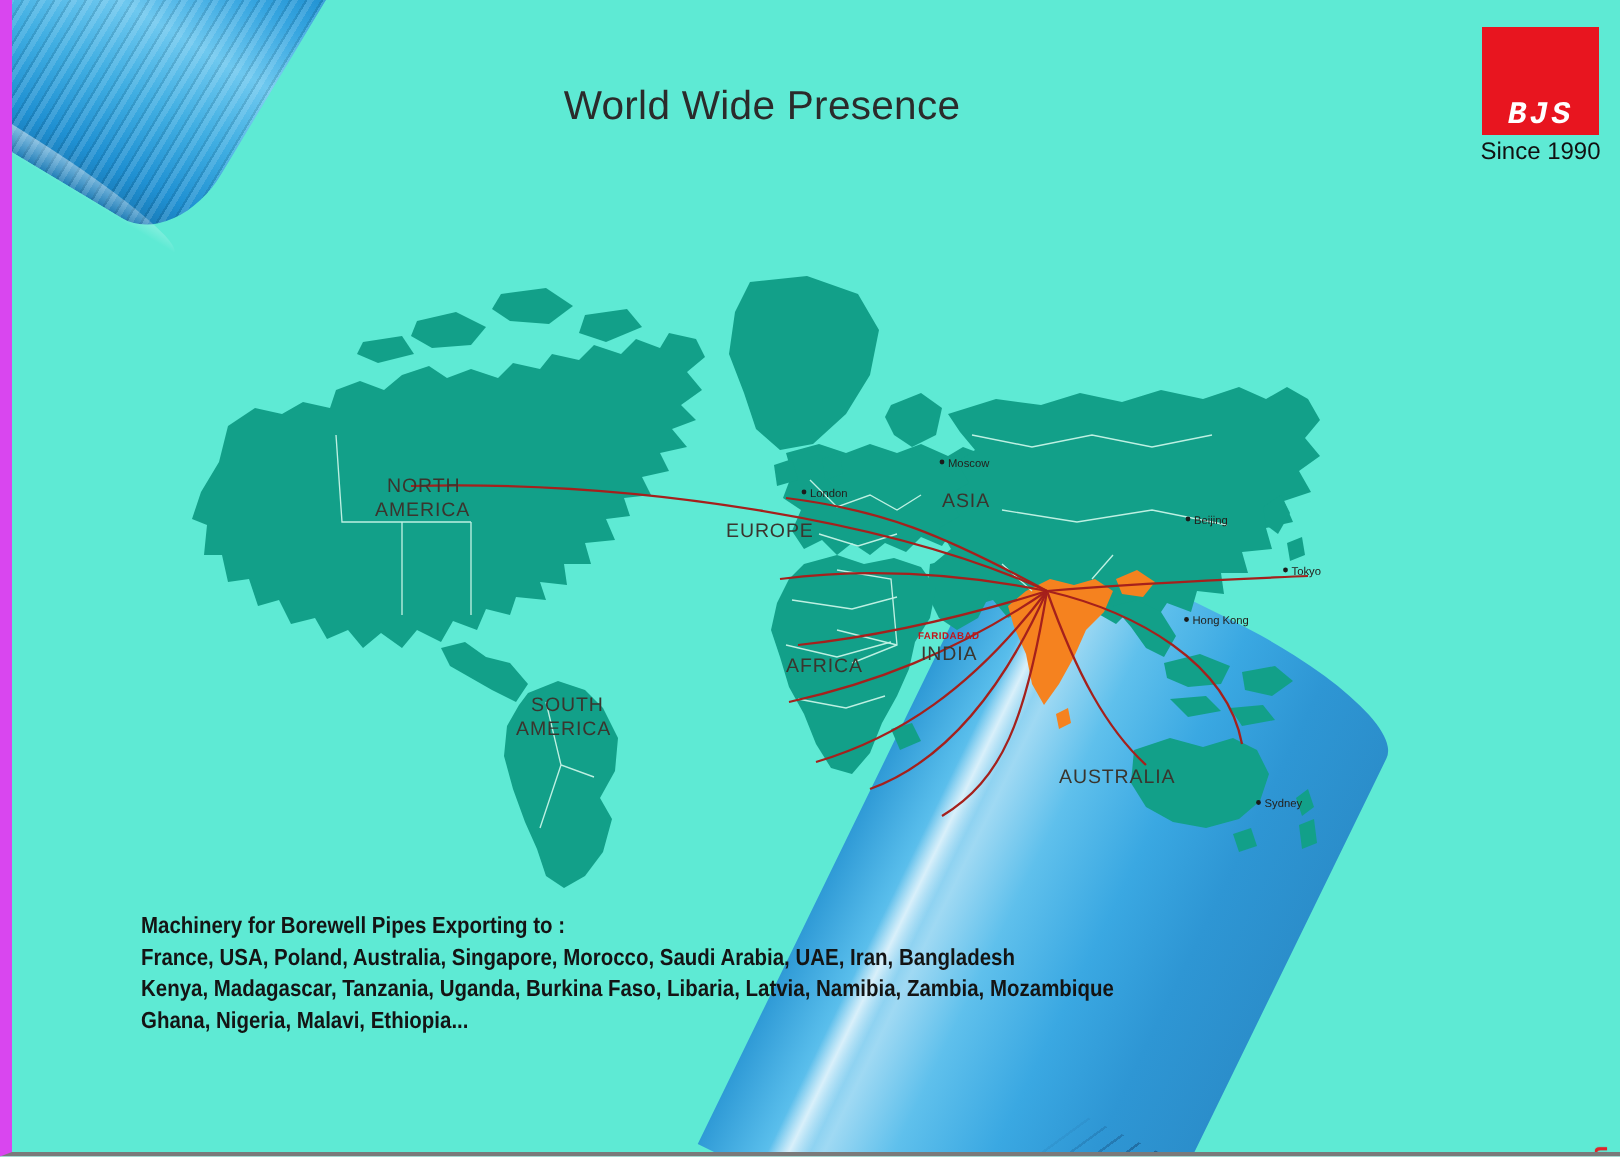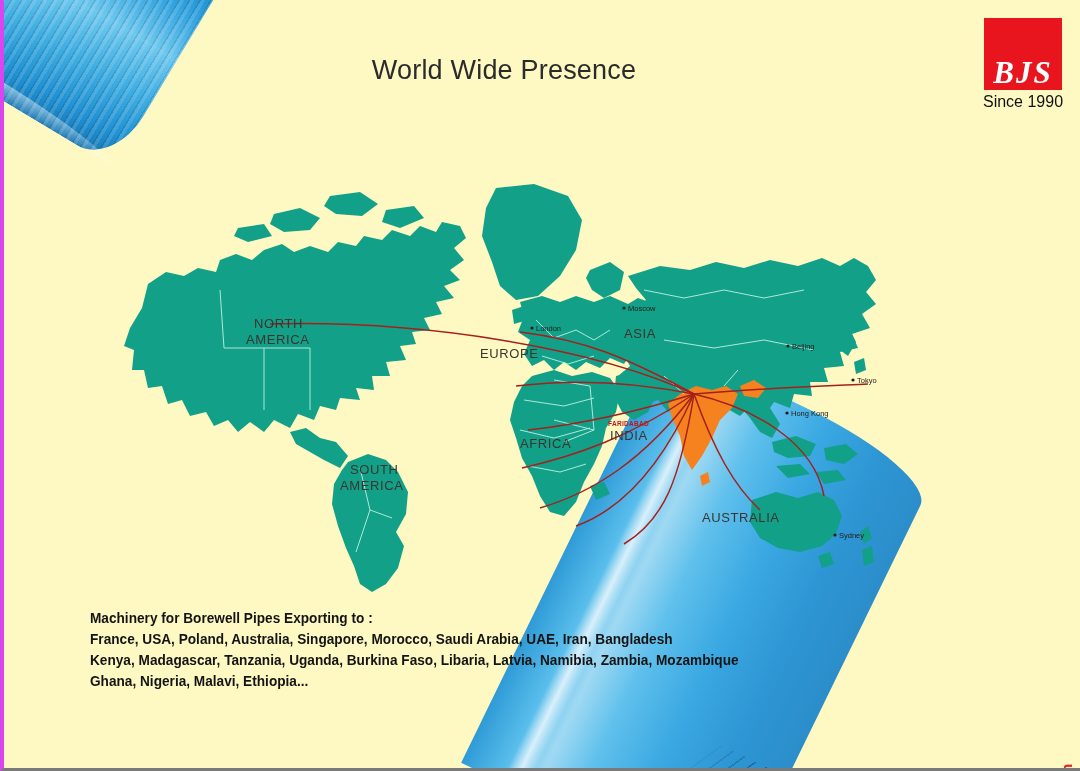--- a/index.html
+++ b/index.html
@@ -1,30 +1,30 @@
 <!DOCTYPE html>
 <html><head>
 <meta charset="utf-8">
 <style>
   html,body{margin:0;padding:0;background:#fff;}
   body{width:1080px;height:771px;overflow:hidden;font-family:"Liberation Sans",sans-serif;}
 
-  #page{position:relative;width:1080px;height:771px;background:#fef9c3;overflow:hidden;
-        border-left:4px solid #d946ef;border-bottom:3px solid #7a7a7a;box-sizing:border-box;}
+  #page{position:relative;width:1080px;height:771px;background:#5eead4;overflow:hidden;
+        border-left:8px solid #d946ef;border-bottom:3px solid #7a7a7a;box-sizing:border-box;}
 
   
   #title{position:absolute;left:0;top:55px;width:1000px;text-align:center;
          font-size:27px;color:#2b2b2b;letter-spacing:.2px;font-family:"Liberation Sans",sans-serif;}
 
   
   #logo{position:absolute;left:978px;top:18px;width:82px;height:95px;text-align:center;}
   #logo-box{width:78px;height:72px;background:#e8151f;position:relative;margin:0 auto;}
-  #logo-text{position:absolute;left:0;right:0;bottom:2px;color:#fff;font-size:31px;
+  #logo-text{position:absolute;left:0;right:0;bottom:2px;color:#fff;font-size:21px;
              font-weight:bold;font-style:italic;letter-spacing:2px;line-height:1;
-             font-family:Liberation Serif, serif;}
+             font-family:Liberation Mono, monospace;}
   #logo-since{margin-top:3px;font-size:16px;color:#111;font-family:"Liberation Sans",sans-serif;}
 
   
   #site{position:absolute;right:8px;top:285px;transform-origin:100% 0;
         transform:rotate(-90deg) translate(-100%,0);
         white-space:nowrap;color:#e0242b;font-weight:bold;font-size:15px;
         letter-spacing:-.3px;font-family:"Liberation Sans",sans-serif;
         text-shadow:0 0 1px rgba(180,0,0,.4);}
   #site-wrap{position:absolute;right:14px;top:285px;height:200px;width:22px;}
 

